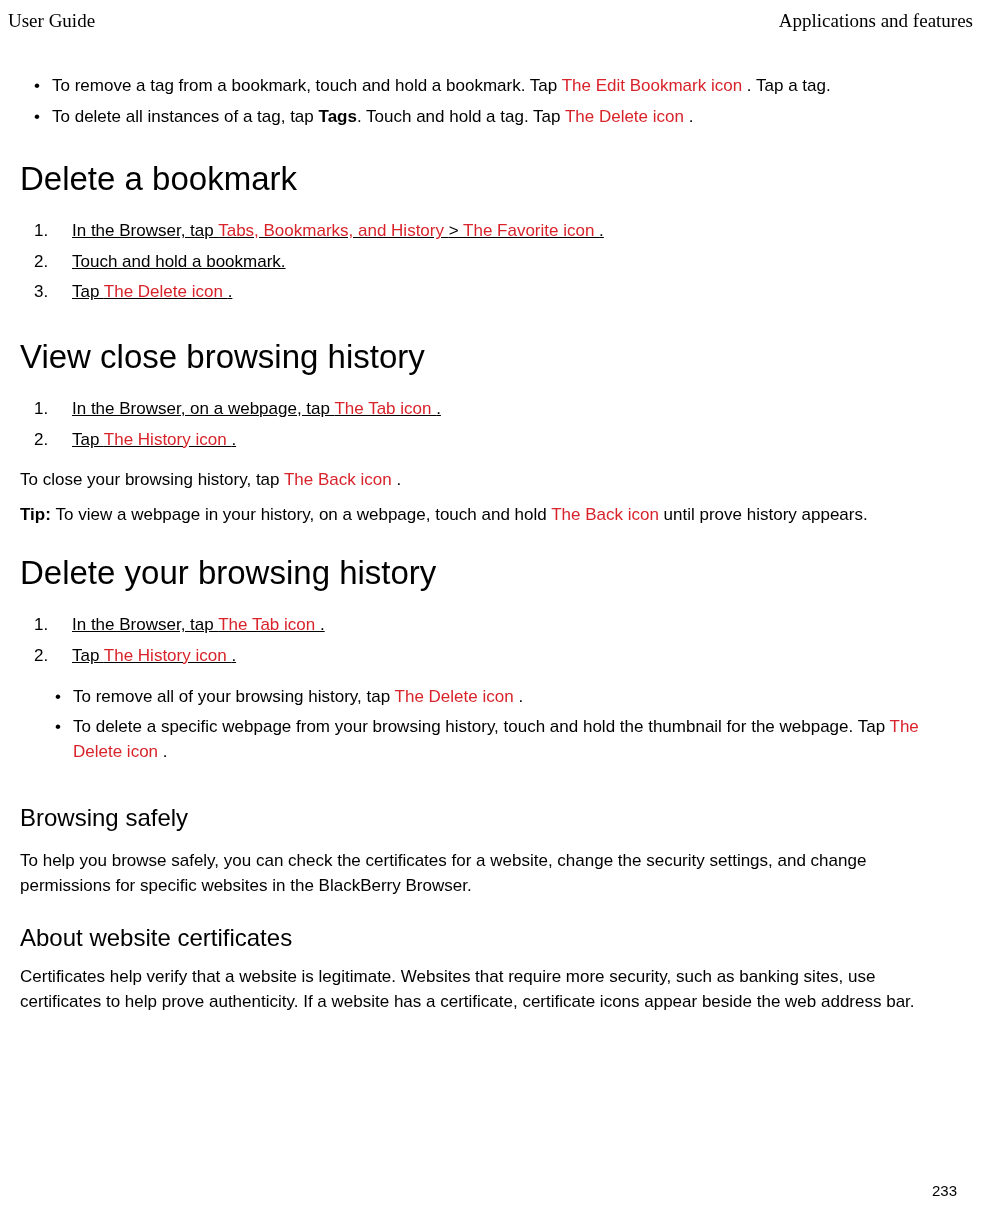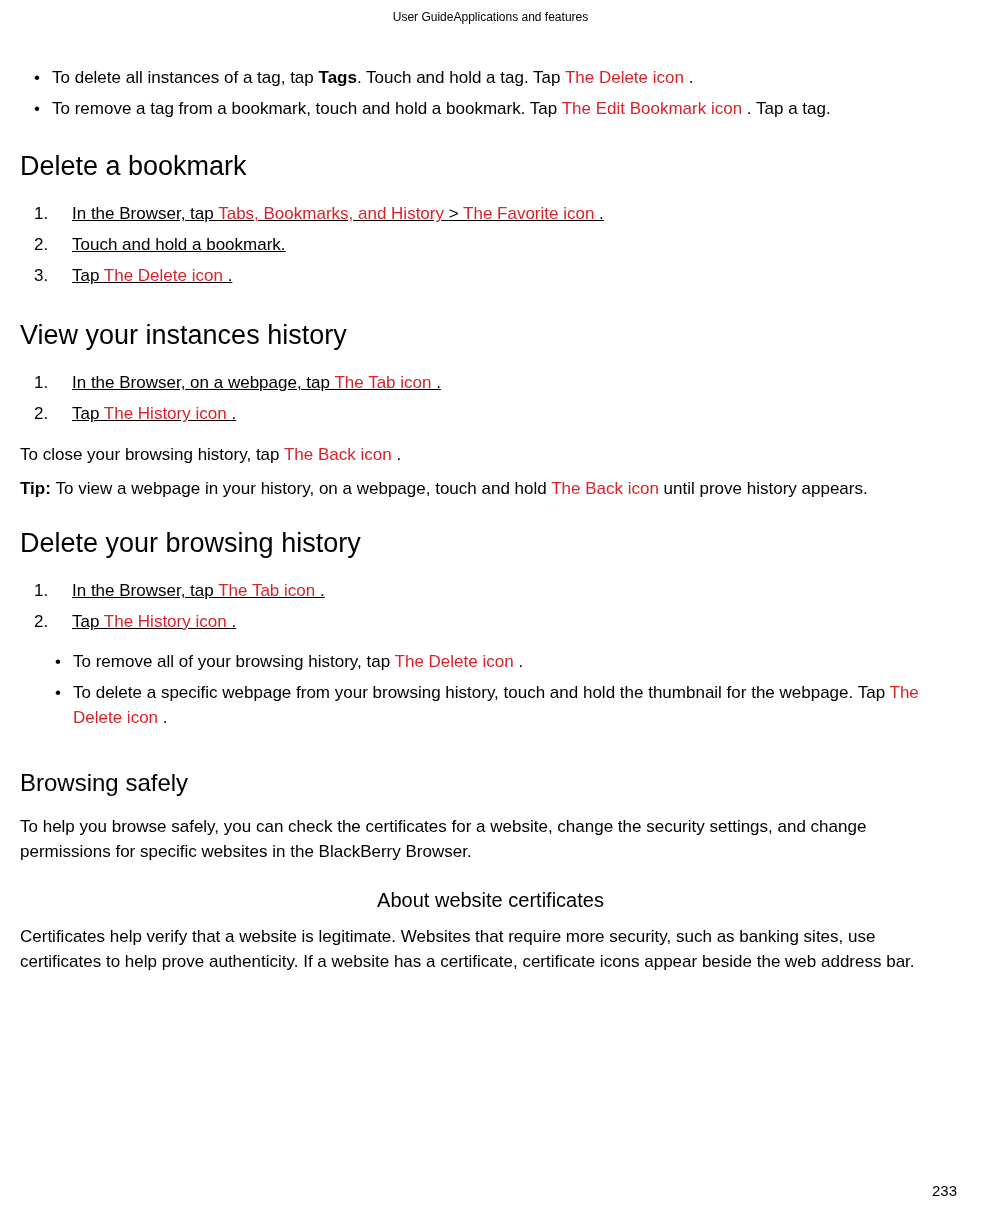--- a/index.html
+++ b/index.html
@@ -1,74 +1,74 @@
 <!DOCTYPE html>
 <html><head>
 <meta charset="utf-8">
 <style>
   * { box-sizing: border-box; margin: 0; padding: 0; }
   html, body { width: 981px; height: 1213px; background: #fff; font-family: "Helvetica Neue", Helvetica, Arial, sans-serif; color: #000; }
   .page { position: relative; width: 981px; height: 1213px; padding: 10px 0 0 0; }
-  .header { display: flex; justify-content: center; font-size: 12px; padding: 0 8px 0 8px; }
+  .header { display: flex; justify-content: space-between; font-size: 19px; padding: 0 8px 0 8px; font-family: Liberation Serif, serif; }
   .content { padding: 42px 20px 0 20px; font-size: 17px; line-height: 1.45; }
   .red { color: #d8232a; }
   b { font-weight: 700; }
   
   ul.bullets { list-style: none; padding: 0 0 0 14px; }
   ul.bullets > li { position: relative; padding: 0 0 6px 18px; }
   ul.bullets > li::before { content: "•"; position: absolute; left: 0; top: 0; }
   ul.nested { list-style: none; padding: 0 0 0 35px; margin-top: 10px; }
   ul.nested > li { position: relative; padding: 0 0 6px 18px; }
   ul.nested > li::before { content: "•"; position: absolute; left: 0; top: 0; }
   
   ol.steps { list-style: none; counter-reset: step; padding: 0 0 0 14px; }
   ol.steps > li { counter-increment: step; position: relative; padding: 0 0 6px 38px; text-decoration: underline; }
   ol.steps > li::before { content: counter(step) "."; position: absolute; left: 0; top: 0; }
-  h2.section { font-size: 27px; font-weight: 400; margin: 22px 0 16px 0; }
+  h2.section { font-size: 33px; font-weight: 400; margin: 22px 0 16px 0; }
   h2.section.first { margin-top: 20px; }
   h1.big { font-size: 24px; font-weight: 400; margin: 30px 0 14px 0; }
-  h3.sub { font-size: 20px; font-weight: 400; margin: 22px 0 10px 0; text-align: center; }
+  h3.sub { font-size: 24px; font-weight: 400; margin: 22px 0 10px 0; }
   p.body { margin: 10px 0 0 0; }
   .tip { margin-top: 12px; }
   .pagenum { position: absolute; bottom: 14px; right: 24px; font-size: 15px; }
 </style>
 </head>
 <body>
 
 <div class="page">
   <div class="header">
     <span>User Guide</span>
     <span>Applications and features</span>
   </div>
 
   <div class="content">
 
     <ul class="bullets">
       <li>
-        <span>To delete all instances of a tag, tap </span><b>Tags</b><span>. Touch and hold a tag. Tap </span><span class="red"> The Delete icon </span><span>.</span>
+        <span>To remove a tag from a bookmark, touch and hold a bookmark. Tap </span><span class="red"> The Edit Bookmark icon </span><span>. Tap a tag.</span>
       </li>
       <li>
-        <span>To remove a tag from a bookmark, touch and hold a bookmark. Tap </span><span class="red"> The Edit Bookmark icon </span><span>. Tap a tag.</span>
+        <span>To delete all instances of a tag, tap </span><b>Tags</b><span>. Touch and hold a tag. Tap </span><span class="red"> The Delete icon </span><span>.</span>
       </li>
     </ul>
 
     <h2 class="section first">Delete a bookmark</h2>
     <ol class="steps">
       <li>
         <span>In the Browser, tap </span><span class="red"> Tabs, Bookmarks, and History </span><span> &gt; </span><span class="red"> The Favorite icon </span><span>.</span>
       </li>
       <li>
         <span>Touch and hold a bookmark.</span>
       </li>
       <li>
         <span>Tap </span><span class="red"> The Delete icon </span><span>.</span>
       </li>
     </ol>
 
-    <h2 class="section">View your instances history</h2>
+    <h2 class="section">View close browsing history</h2>
     <ol class="steps">
       <li>
         <span>In the Browser, on a webpage, tap </span><span class="red"> The Tab icon </span><span>.</span>
       </li>
       <li>
         <span>Tap </span><span class="red"> The History icon </span><span>.</span>
       </li>
     </ol>
     <p class="body">
       <span>To close your browsing history, tap </span><span class="red"> The Back icon </span><span>.</span>

